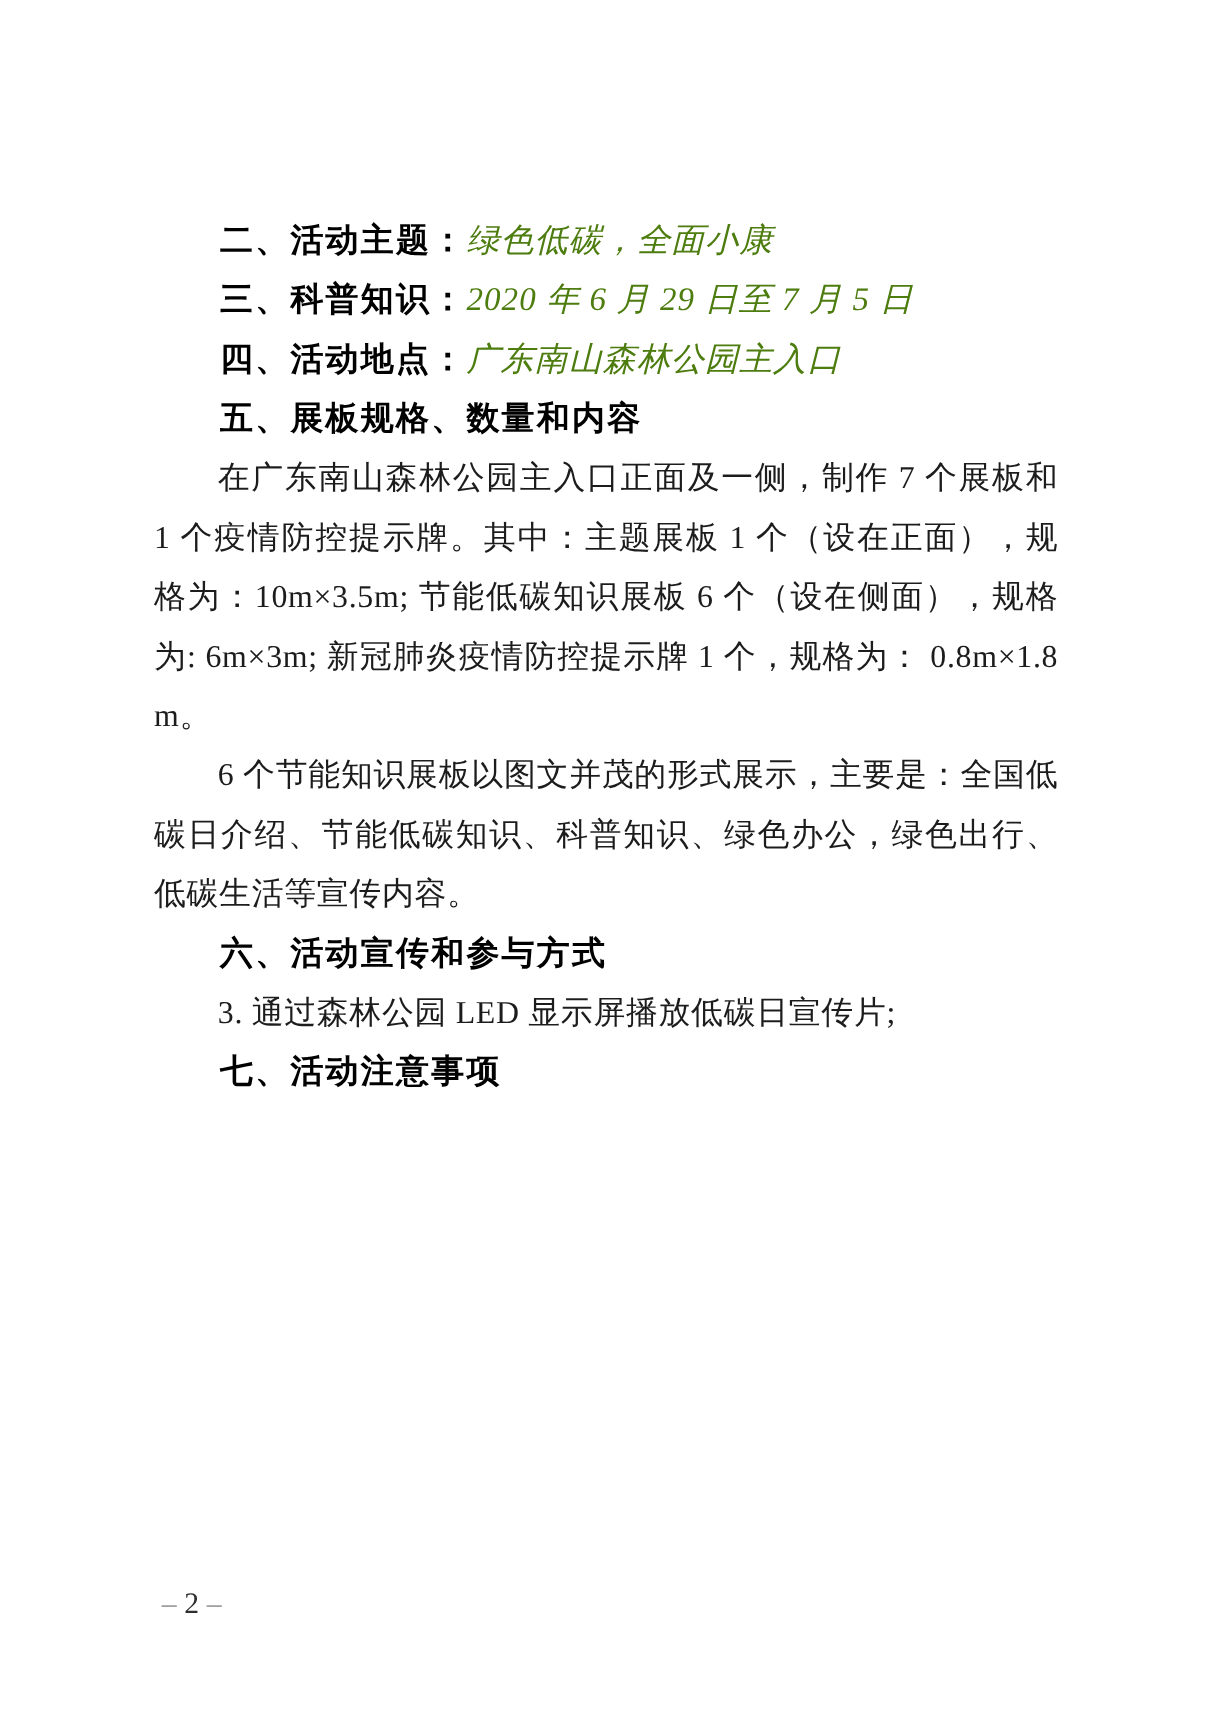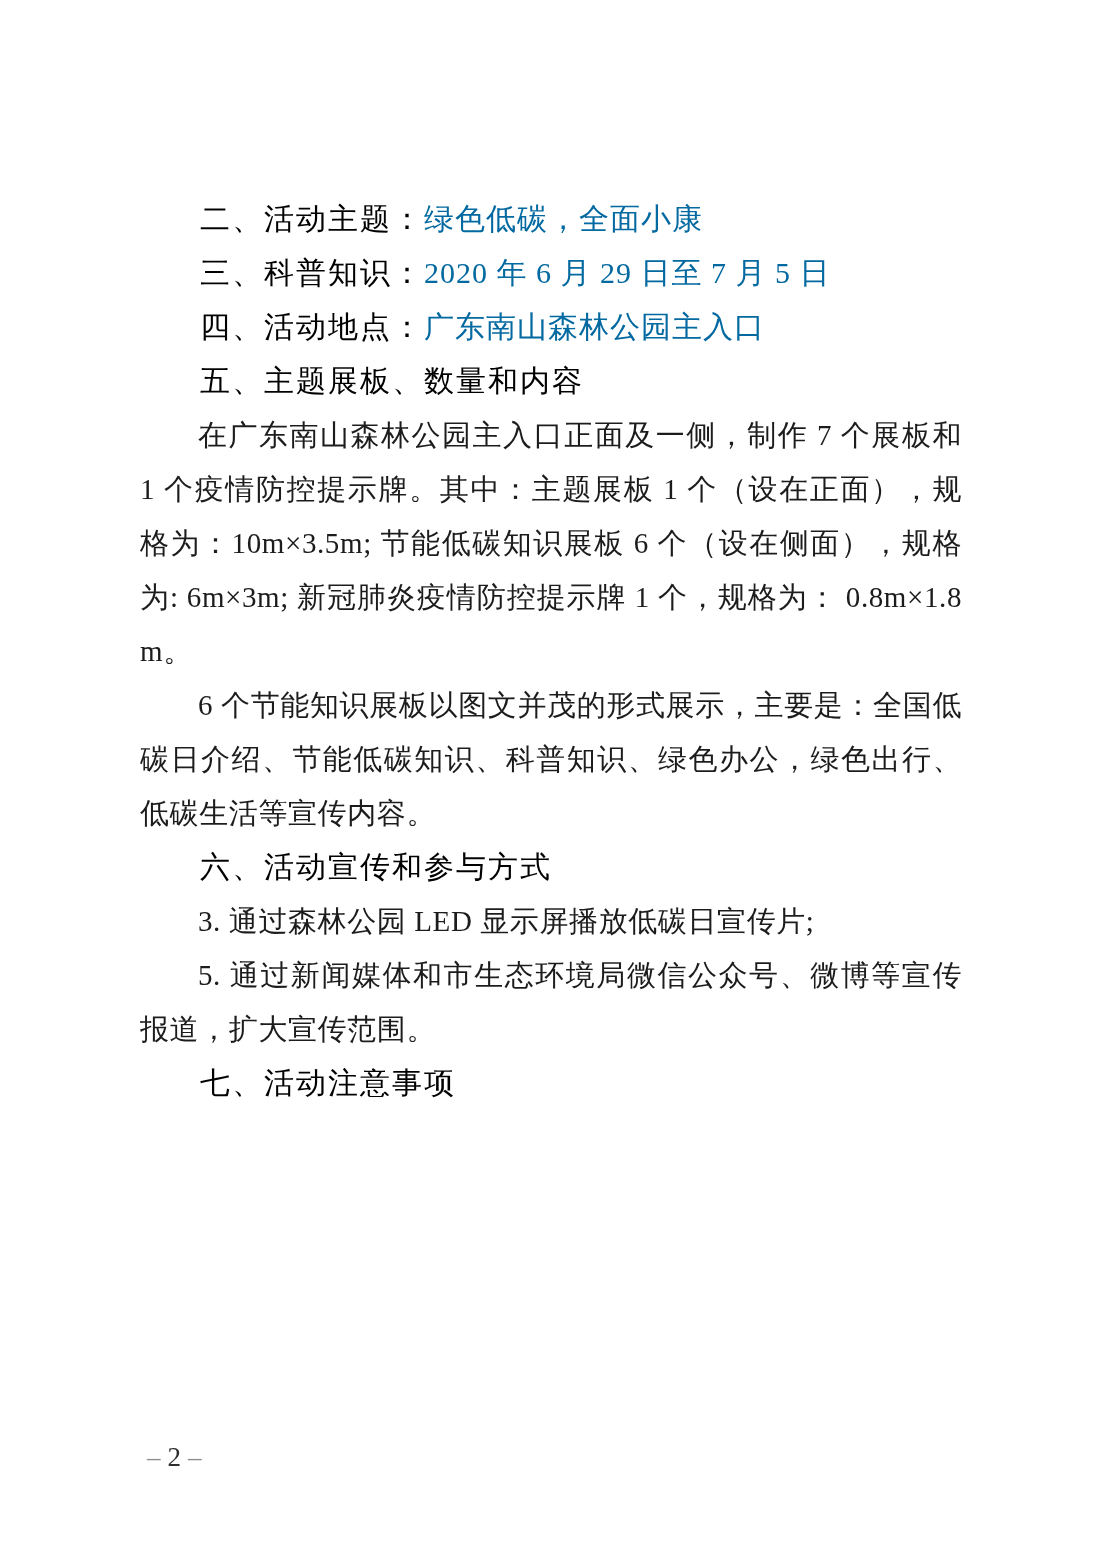--- a/index.html
+++ b/index.html
@@ -29,30 +29,31 @@
     text-align: justify;
     text-justify: inter-character;
     word-break: break-all;
   }
   .content p.hline {
     text-align: left;
     font-size: 30px;
   }
   .hlabel {
     font-family: "DejaVu Sans", "Liberation Sans", sans-serif;
-    font-weight: 400;
+    font-weight: 700;
     color: #000000;
     letter-spacing: 2px;
     text-align: center;
   }
   .hvalue {
     font-family: "Liberation Serif", "DejaVu Serif", serif;
     font-weight: 400;
-    color: #0369a1;
+    color: #4d7c0f;
     letter-spacing: 1px;
+    font-style: italic;
   }
   .footer {
     position: absolute;
     left: 140px; top: 1442px;
     font-size: 27px;
     line-height: 30px;
     font-family: "Liberation Serif", "DejaVu Serif", serif;
     color: #2e2e2e;
   }
   .footer .dash {
@@ -65,33 +66,32 @@
 
 <div class="page">
   <div class="content">
 
     <p class="hline"><span class="hlabel">二、活动主题：</span><span class="hvalue">绿色低碳，全面小康</span></p>
 
     <p class="hline"><span class="hlabel">三、科普知识：</span><span class="hvalue">2020 年 6 月 29 日至 7 月 5 日</span></p>
 
     <p class="hline"><span class="hlabel">四、活动地点：</span><span class="hvalue">广东南山森林公园主入口</span></p>
 
-    <p class="hline"><span class="hlabel">五、主题展板、数量和内容</span></p>
+    <p class="hline"><span class="hlabel">五、展板规格、数量和内容</span></p>
 
     <p>在广东南山森林公园主入口正面及一侧，制作 7 个展板和 1 个疫情防控提示牌。其中：主题展板 1 个（设在正面），规格为：10m×3.5m; 节能低碳知识展板 6 个（设在侧面），规格为: 6m×3m; 新冠肺炎疫情防控提示牌 1 个，规格为： 0.8m×1.8m。</p>
 
     <p>6 个节能知识展板以图文并茂的形式展示，主要是：全国低碳日介绍、节能低碳知识、科普知识、绿色办公，绿色出行、低碳生活等宣传内容。</p>
 
     <p class="hline"><span class="hlabel">六、活动宣传和参与方式</span></p>
 
 
 
     <p>3. 通过森林公园 LED 显示屏播放低碳日宣传片;</p>
 
 
-    <p>5. 通过新闻媒体和市生态环境局微信公众号、微博等宣传报道，扩大宣传范围。</p>
 
     <p class="hline"><span class="hlabel">七、活动注意事项</span></p>
 
   </div>
 
   <div class="footer"><span class="dash">–</span><span>2</span><span class="dash">–</span></div>
 </div>
 
 </body></html>

